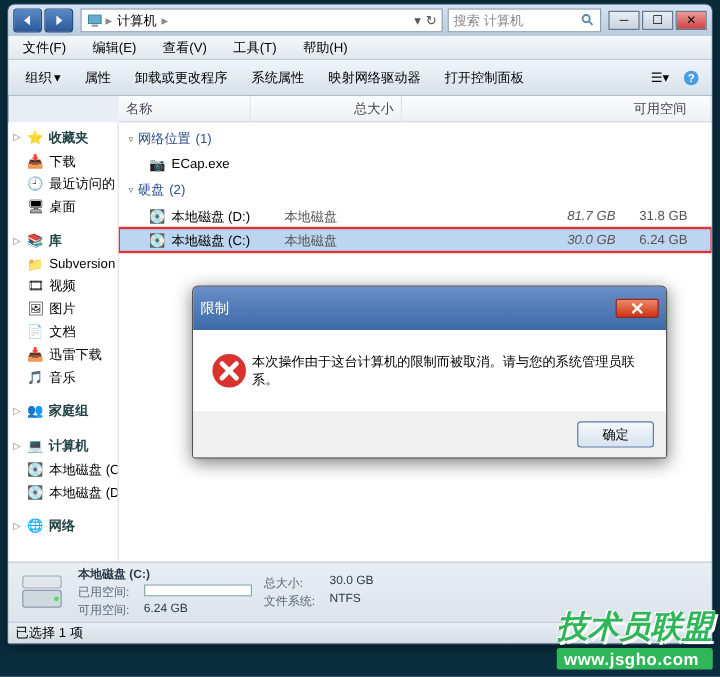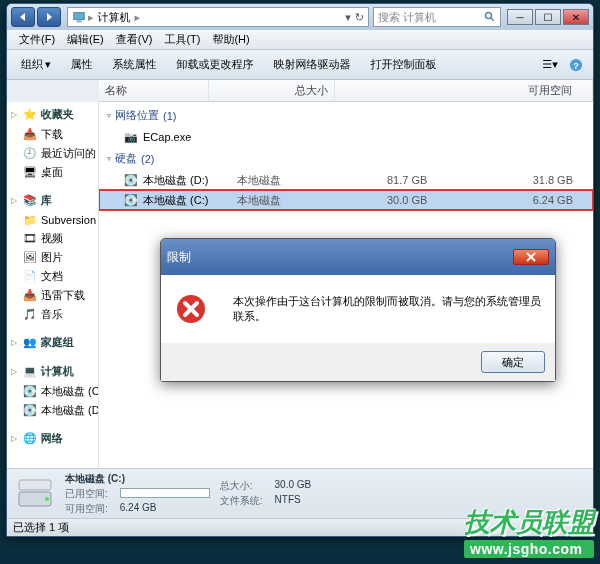--- a/index.html
+++ b/index.html
@@ -15,21 +15,21 @@
 .addr-bar .crumb { padding: 0 4px; cursor: pointer; }
 .addr-bar .sep { color: #888; }
 .addr-bar .folder-ico { width: 14px; height: 14px; margin-right: 2px; display: inline-flex; }
 .addr-icons { margin-left: auto; display: flex; gap: 4px; color: #555; }
 .search-bar { width: 128px; height: 20px; background: #fff; border: 1px solid #8a9bb0; display: flex; align-items: center; padding: 0 4px; font-size: 11px; color: #888; }
 .search-bar svg { width: 12px; height: 12px; margin-left: auto; }
 .win-ctrl { display: flex; gap: 2px; margin-left: 6px; }
 .win-ctrl button { width: 26px; height: 16px; border: 1px solid #6a7a8c; background: linear-gradient(#e8eef4, #c8d4e0); font-size: 10px; cursor: pointer; display: flex; align-items: center; justify-content: center; }
 .win-ctrl .close { background: linear-gradient(#e99, #c44); }
 
-.menubar { height: 20px; background: linear-gradient(#f4f7fa, #e2e8ee); border-bottom: 1px solid #c0cad6; display: flex; align-items: center; font-size: 11px; padding: 0 6px; gap: 0; text-align: right; }
+.menubar { height: 20px; background: linear-gradient(#f4f7fa, #e2e8ee); border-bottom: 1px solid #c0cad6; display: flex; align-items: center; font-size: 11px; padding: 0 6px; gap: 10px; text-align: right; }
 .menubar span { padding: 2px 6px; cursor: pointer; }
 
 .toolbar { height: 30px; background: linear-gradient(#eef4fa, #d8e2ec); border-bottom: 1px solid #b0bcc8; display: flex; align-items: center; font-size: 11px; padding: 0 6px; gap: 4px; }
 .toolbar .tbtn { padding: 4px 8px; cursor: pointer; display: flex; align-items: center; gap: 2px; }
 .toolbar .spacer { flex: 1; }
 .toolbar .ibtn { width: 22px; height: 22px; display: flex; align-items: center; justify-content: center; cursor: pointer; }
 
 .cols-hdr { height: 22px; background: linear-gradient(#fbfcfd, #eef1f4); border-bottom: 1px solid #d0d6dc; display: flex; font-size: 11px; color: #445; margin-left: 92px; }
 .cols-hdr div { padding: 3px 6px; border-right: 1px solid #e0e4e8; }
 .c-name { width: 110px; }
@@ -47,40 +47,40 @@
 .sb-item { display: flex; align-items: center; gap: 4px; padding: 2px 4px 2px 16px; cursor: pointer; white-space: nowrap; overflow: hidden; }
 .sb-item .ico { width: 14px; height: 14px; display: inline-flex; align-items: center; justify-content: center; flex-shrink: 0; }
 
 .content { flex: 1; font-size: 11px; overflow: auto; padding-top: 2px; position: relative; }
 .grp-hdr { display: flex; align-items: center; gap: 4px; padding: 4px 8px; color: #2a4f8a; cursor: pointer; }
 .grp-hdr .tw { font-size: 8px; color: #666; }
 .row { display: flex; align-items: center; padding: 2px 0 2px 24px; cursor: pointer; }
 .row .ico { width: 16px; height: 16px; margin-right: 4px; display: inline-flex; align-items: center; justify-content: center; }
 .row .rn { width: 94px; white-space: nowrap; }
 .row .rt { width: 150px; color: #555; }
-.row .rs { width: 126px; color: #555; }
+.row .rs { width: 126px; text-align: right; color: #555; font-style: italic; }
 .row .rf { flex: 1; text-align: right; padding-right: 20px; color: #555; }
 .row.sel { background: #bcd5f0; }
 .row.hl { outline: 2px solid #d33; outline-offset: -1px; }
 
 .details { height: 50px; background: linear-gradient(#e8eef4, #dce4ec); border-top: 1px solid #c0cad6; display: flex; align-items: center; padding: 4px 8px; font-size: 11px; gap: 10px; }
 .details .thumb { width: 40px; height: 40px; display: flex; align-items: center; justify-content: center; }
 .details .info { display: grid; grid-template-columns: auto auto; gap: 1px 12px; font-size: 10px; }
 .details .info .k { color: #5a6a7a; }
 .details .info .v { color: #2a3a4a; }
 .usage-bar { width: 90px; height: 10px; border: 1px solid #8aa; background: #fff; display: inline-block; vertical-align: middle; }
 .usage-bar .fill { height: 100%; background: linear-gradient(#3ad, #18a); }
 
 .statusbar { height: 18px; background: linear-gradient(#e8eef4, #d4dce4); border-top: 1px solid #c0cad6; font-size: 11px; padding: 1px 6px; display: flex; align-items: center; }
 
 
 .dialog { position: absolute; left: 160px; top: 238px; width: 396px; background: #f0f0f0; border: 1px solid #555; border-radius: 5px 5px 3px 3px; box-shadow: 0 3px 14px rgba(0,0,0,0.5); }
 .dlg-title { height: 36px; background: linear-gradient(#6a8ec6, #3d6aa8); border-radius: 4px 4px 0 0; display: flex; align-items: center; padding: 0 6px; color: #fff; font-size: 12px; }
 .dlg-title .dlg-close { margin-left: auto; width: 36px; height: 16px; background: linear-gradient(#e86, #c31); border: 1px solid #922; border-radius: 2px; display: flex; align-items: center; justify-content: center; cursor: pointer; }
-.dlg-body { padding: 18px 14px; display: flex; gap: 26px; align-items: center; font-size: 11px; background: #fff; }
+.dlg-body { padding: 18px 14px; display: flex; gap: 3px; align-items: center; font-size: 11px; background: #fff; }
 .dlg-body .err-ico { width: 32px; height: 32px; flex-shrink: 0; }
 .dlg-foot { padding: 8px 10px; text-align: right; background: #f0f0f0; }
 .dlg-foot button { width: 64px; height: 22px; background: linear-gradient(#f4f8fc, #d8e4f0); border: 1px solid #5a7aa8; border-radius: 3px; font-size: 11px; cursor: pointer; }
 
 .watermark { position: absolute; right: 6px; bottom: 6px; }
 .watermark .wm1 { font-size: 26px; font-weight: 900; color: #2fb659; text-shadow: 2px 2px 0 #fff, -1px -1px 0 #fff; font-style: italic; }
 .watermark .wm2 { font-size: 14px; font-weight: bold; color: #fff; background: #2fb659; padding: 1px 6px; border-radius: 2px; letter-spacing: 0.5px; }
 </style>
 </head>
 <body>
@@ -136,22 +136,22 @@
     <span>工具(T)</span>
     <span>帮助(H)</span>
   </div>
 
   <div class="toolbar">
     <div class="tbtn">
         <span>组织</span> 
         <span>▾</span>
       </div>
     <div class="tbtn">属性</div>
+    <div class="tbtn">卸载或更改程序</div>
     <div class="tbtn">系统属性</div>
-    <div class="tbtn">卸载或更改程序</div>
     <div class="tbtn">映射网络驱动器</div>
     <div class="tbtn">打开控制面板</div>
     <div class="spacer"></div>
     <div class="ibtn">☰▾</div>
     <div class="ibtn">
         <svg width="14" height="14" viewBox="0 0 16 16">
           <circle cx="8" cy="8" r="7" fill="#4a9de0"></circle>
           <text x="8" y="12" text-anchor="middle" fill="#fff" font-size="11" font-weight="bold">?</text>
         </svg>
       </div>

